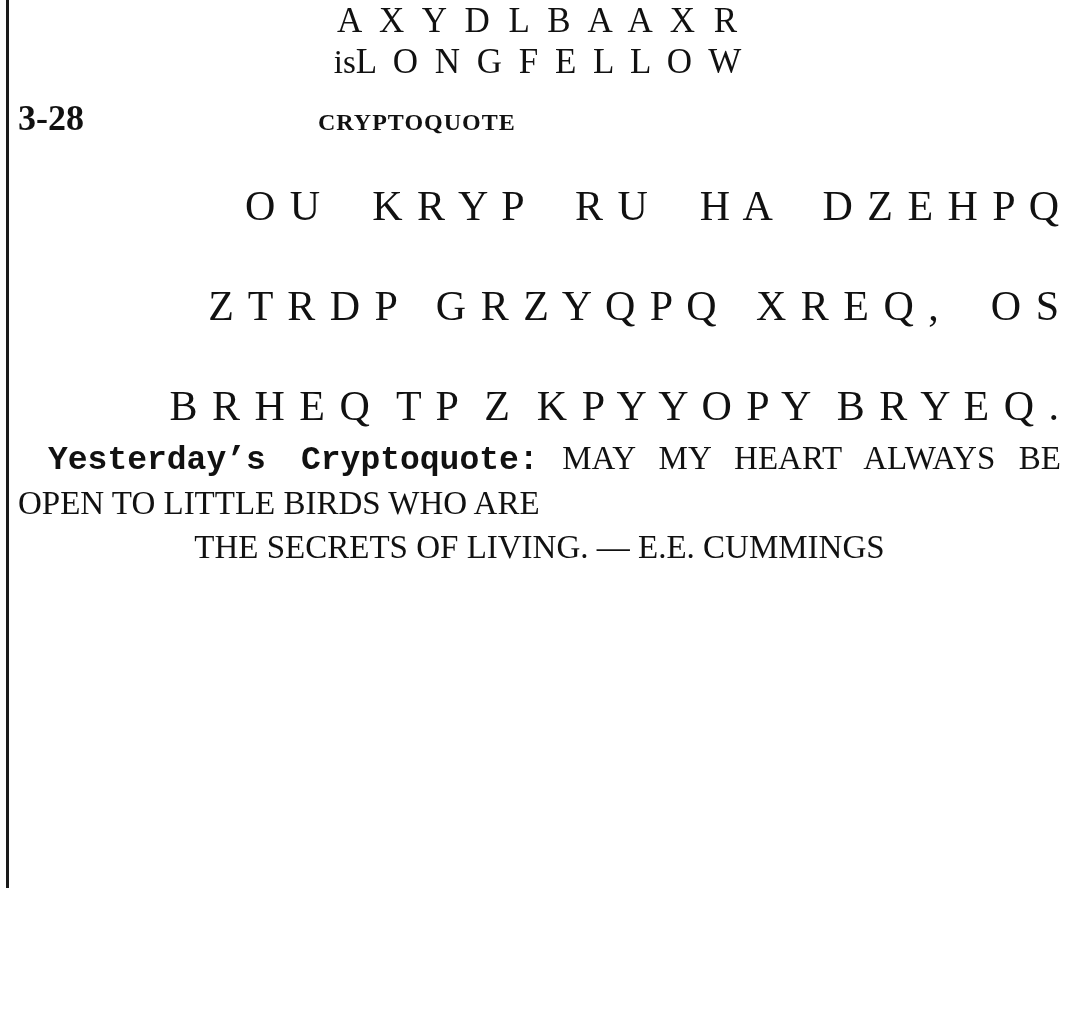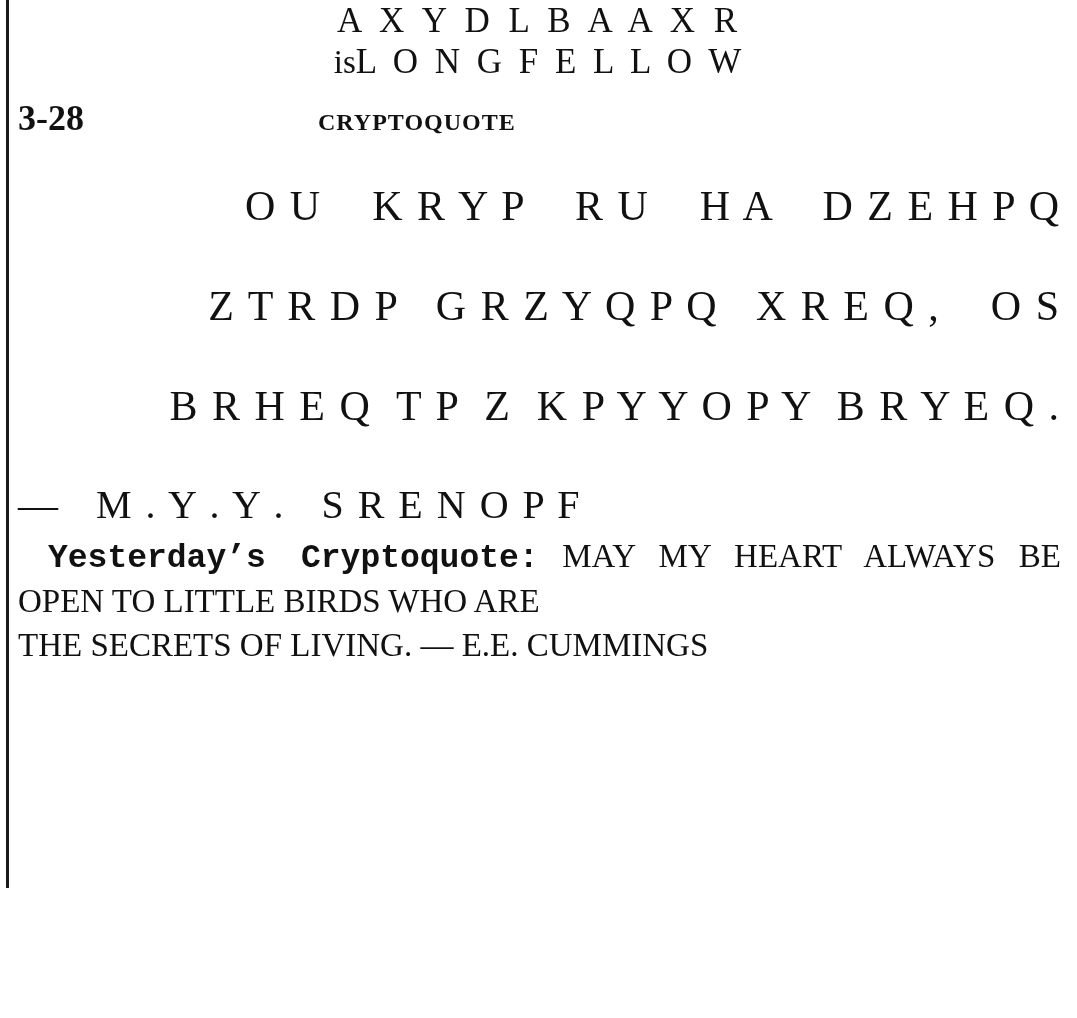--- a/index.html
+++ b/index.html
@@ -107,21 +107,21 @@
   .yesterday .label {
     font-weight: bold;
     font-family: Liberation Mono, monospace;
   }
   .yesterday .answer {
     font-weight: normal;
   }
   .last-line {
     font-size: 33px;
     line-height: 1.32;
-    text-align: left;
+    text-align: center;
     white-space: nowrap;
   }
 </style>
 </head>
 <body>
 
 <div class="page">
 
   <div class="left-rule"></div>
 
@@ -132,19 +132,18 @@
 
   <div class="heading-row">
     <div class="date-label">3-28</div>
     <div class="puzzle-title">CRYPTOQUOTE</div>
   </div>
 
   <div class="cipher-block">
     <div class="cipher-line">O U    K R Y P    R U    H A    D Z E H P Q</div>
     <div class="cipher-line">Z T R D P   G R Z Y Q P Q   X R E Q ,    O S</div>
     <div class="cipher-line">B R H E Q  T P  Z  K P Y Y O P Y  B R Y E Q .</div>
-    <div class="attribution">—   M . Y . Y .   S R E N O P F</div>
   </div>
 
   <div class="yesterday"><span class="label">Yesterday’s Cryptoquote:</span> <span class="answer">MAY MY HEART ALWAYS BE OPEN TO LITTLE BIRDS WHO ARE</span></div>
   <div class="last-line">THE SECRETS OF LIVING. — E.E. CUMMINGS</div>
 
 </div>
 
 </body></html>

